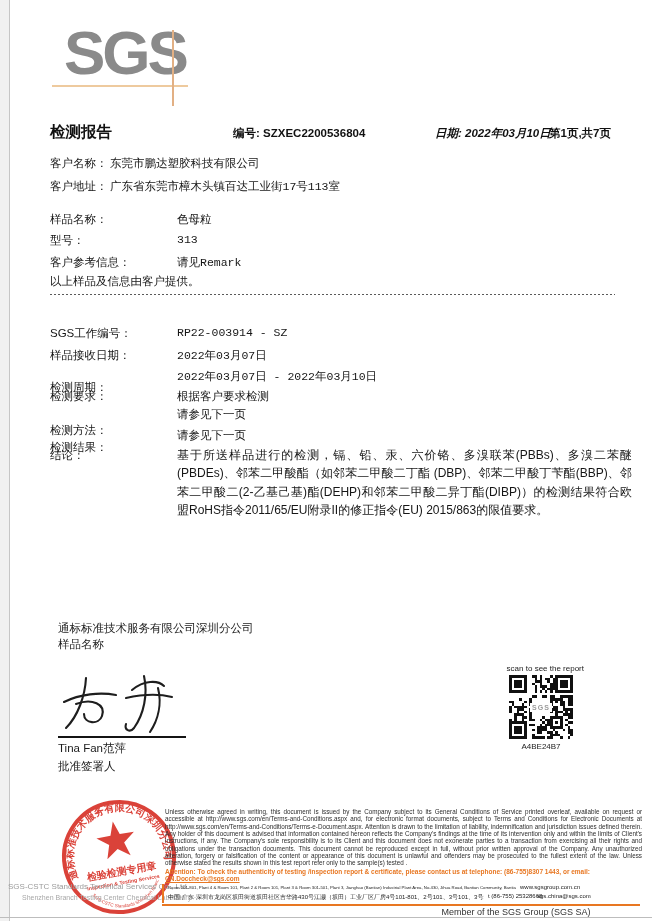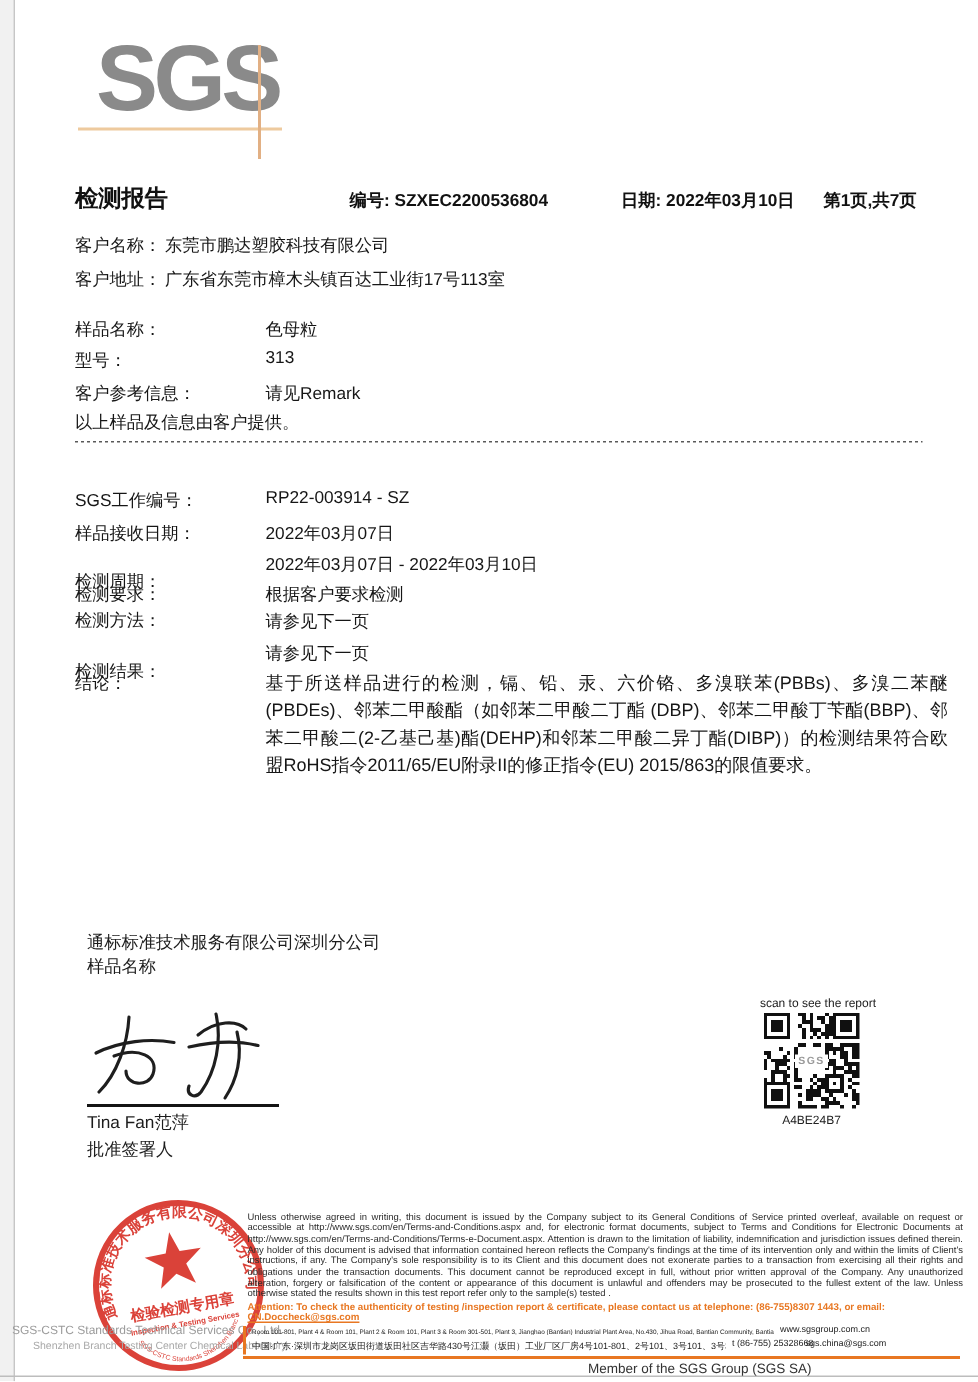--- a/index.html
+++ b/index.html
@@ -15,25 +15,25 @@
   .scan-left-line { left:9px; top:0; width:1px; height:921px; background:#c6c6c6; }
   .scan-bottom-line { left:0; top:917px; width:652px; height:1px; background:#bdbdbd; }
   
   .logo-text { left:64px; top:22px; font-size:62px; font-weight:bold; color:#8a8a8a; letter-spacing:-3px; line-height:1; }
   .logo-underline { left:52px; top:85px; width:136px; height:2px; background:#eeca9e; }
   .logo-vline { left:172px; top:30px; width:2px; height:76px; background:#e2b084; }
   
   .doc-title { left:50px; top:122px; font-size:15.5px; font-weight:bold; color:#111; }
   .hdr { font-size:11.5px; color:#111; font-weight:600;text-align:right; }
   .hdr-no { left:233px; top:126px; }
-  .hdr-date { left:414px; top:126px; }
+  .hdr-date { left:435px; top:126px;font-style:italic; }
   .hdr-page { left:549px; top:126px; }
   
   .lbl { left:50px; font-size:11.5px; color:#161616; }
-  .val { font-size:11.5px; color:#161616; }
+  .val { font-size:11.5px; color:#161616;font-family:Liberation Mono, monospace; }
   .val-client { left:110px; }
   .val-col { left:177px; }
   .dash-sep { left:50px; top:294px; width:565px; height:1px;
     background:repeating-linear-gradient(90deg,#595959 0 2px,transparent 2px 4px); }
   .conclusion-text { left:177px; top:446px; width:455px; font-size:12px; line-height:18.4px; text-align:justify; color:#161616; }
   
   .sig-company { left:58px; top:621px; font-size:11.5px; }
   .sig-auth { left:58px; top:637px; font-size:11.5px; }
   .sig-svg { left:56px; top:668px; }
   .sig-line { left:58px; top:736px; width:128px; height:2px; background:#141414; }
@@ -55,21 +55,21 @@
   .disclaimer { font-size:6.3px; line-height:7.35px; text-align:justify; color:#2d2d2d; }
   .attention { margin-top:1px; font-size:6.5px; line-height:7.5px; font-weight:bold; color:#e87722; }
   .attention .email { text-decoration:underline; }
   .addr-bar { left:162px; top:884px; width:2px; height:19px; background:#e87722; }
   .addr-en { left:168px; top:885px; width:348px; font-size:4.3px; color:#222; white-space:nowrap; overflow:hidden; }
   .addr-web { left:520px; top:884px; font-size:6px; color:#222; }
   .addr-cn { left:168px; top:893px; width:316px; font-size:6px; color:#222; white-space:nowrap; overflow:hidden; }
   .addr-tel { left:488px; top:893px; font-size:6px; color:#222; }
   .addr-mail { left:537px; top:893px; font-size:6px; color:#222; }
   .footer-rule { left:162px; top:904px; width:478px; height:2px; background:#e87722; }
-  .member { left:392px; top:907px; width:248px; text-align:left; font-size:9px; color:#333; }
+  .member { left:392px; top:907px; width:248px; text-align:center; font-size:9px; color:#333; }
 </style>
 </head>
 <body>
 
 <div class="page">
 
   <div class="abs scan-left-strip"></div>
   <div class="abs scan-left-line"></div>
   <div class="abs scan-bottom-line"></div>
 
@@ -104,21 +104,21 @@
   <div class="abs dash-sep"></div>
 
   <div class="abs lbl" style="top:326px">SGS工作编号：</div>
   <div class="abs val val-col" style="top:326px">RP22-003914 - SZ</div>
   <div class="abs lbl" style="top:348px">样品接收日期：</div>
   <div class="abs val val-col" style="top:348px">2022年03月07日</div>
   <div class="abs lbl" style="top:380px">检测周期：</div>
   <div class="abs val val-col" style="top:369px">2022年03月07日 - 2022年03月10日</div>
   <div class="abs lbl" style="top:389px">检测要求：</div>
   <div class="abs val val-col" style="top:389px">根据客户要求检测</div>
-  <div class="abs lbl" style="top:406px">检测方法：</div>
+  <div class="abs lbl" style="top:423px">检测方法：</div>
   <div class="abs val val-col" style="top:407px">请参见下一页</div>
   <div class="abs lbl" style="top:440px">检测结果：</div>
   <div class="abs val val-col" style="top:428px">请参见下一页</div>
 
   <div class="abs lbl" style="top:448px">结论：</div>
   <div class="abs conclusion-text">基于所送样品进行的检测，镉、铅、汞、六价铬、多溴联苯(PBBs)、多溴二苯醚(PBDEs)、邻苯二甲酸酯（如邻苯二甲酸二丁酯 (DBP)、邻苯二甲酸丁苄酯(BBP)、邻苯二甲酸二(2-乙基己基)酯(DEHP)和邻苯二甲酸二异丁酯(DIBP)）的检测结果符合欧盟RoHS指令2011/65/EU附录II的修正指令(EU) 2015/863的限值要求。</div>
 
   <div class="abs sig-company">通标标准技术服务有限公司深圳分公司</div>
   <div class="abs sig-auth">样品名称</div>
   <svg class="abs sig-svg" width="136" height="66" viewBox="0 0 136 66">

